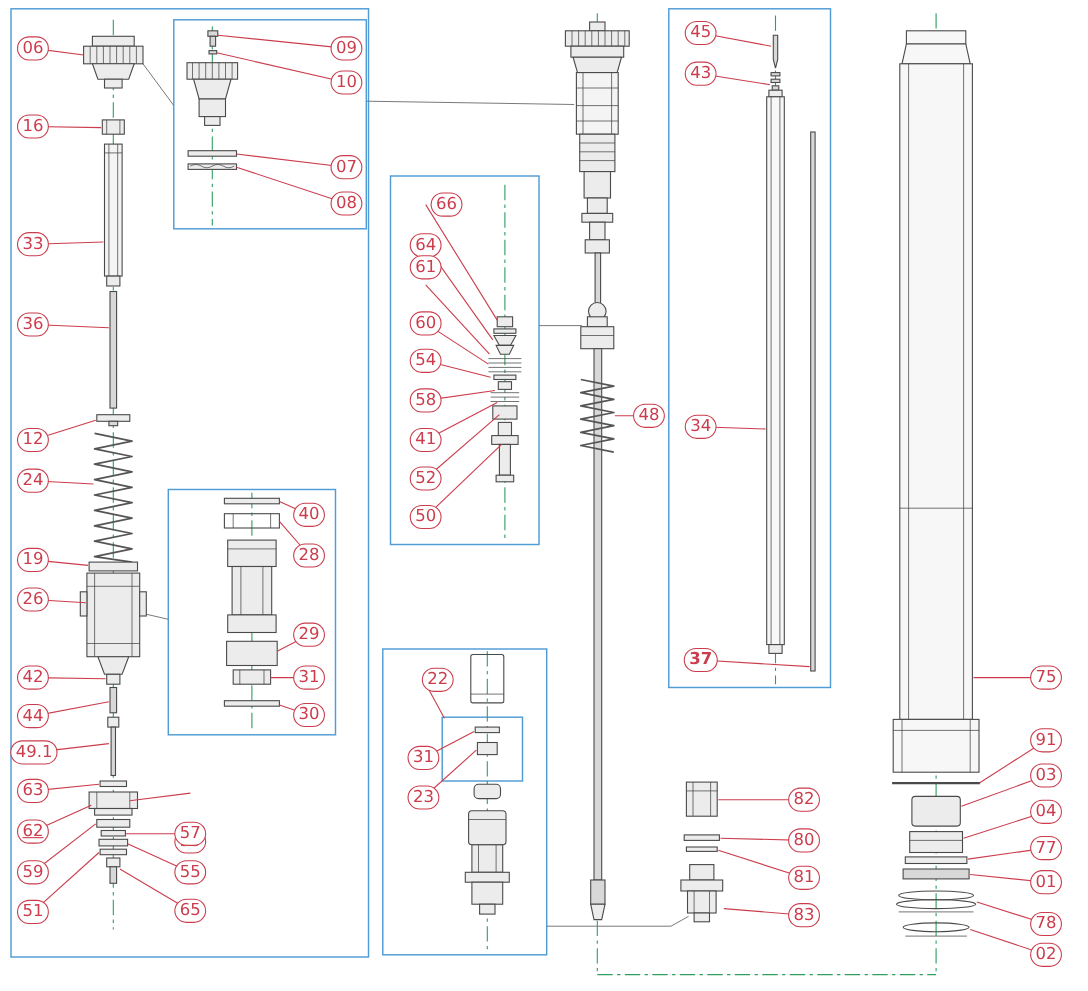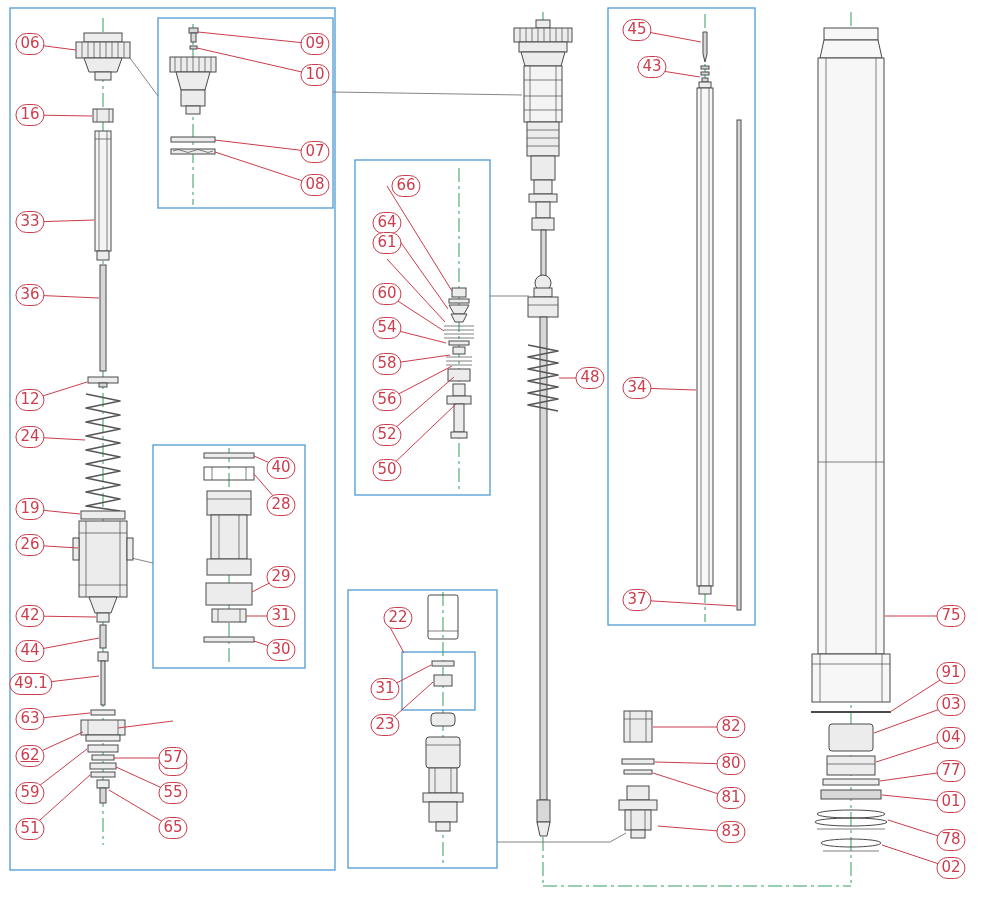--- a/index.html
+++ b/index.html
@@ -366,31 +366,31 @@
       <div class="callout" style="left: 281px; top: 505px;">28</div>
       <div class="callout" style="left: 281px; top: 577px;">29</div>
       <div class="callout" style="left: 281px; top: 616px;">31</div>
       <div class="callout" style="left: 281px; top: 650px;">30</div>
       <div class="callout" style="left: 406px; top: 186px;">66</div>
       <div class="callout" style="left: 387px; top: 223px;">64</div>
       <div class="callout" style="left: 387px; top: 243px;">61</div>
       <div class="callout" style="left: 387px; top: 294px;">60</div>
       <div class="callout" style="left: 387px; top: 328px;">54</div>
       <div class="callout" style="left: 387px; top: 364px;">58</div>
-      <div class="callout" style="left: 387px; top: 400px;">56</div>
+      <div class="callout" style="left: 387px; top: 400px;">41</div>
       <div class="callout" style="left: 387px; top: 435px;">52</div>
       <div class="callout" style="left: 387px; top: 470px;">50</div>
       <div class="callout" style="left: 385px; top: 618px; margin-left: 13px;">22</div>
       <div class="callout" style="left: 385px; top: 689px;">31</div>
       <div class="callout" style="left: 385px; top: 725px;">23</div>
       <div class="callout" style="left: 590px; top: 378px;">48</div>
       <div class="callout" style="left: 637px; top: 30px;">45</div>
-      <div class="callout" style="left: 637px; top: 67px; margin-left: 15px;">43</div>
+      <div class="callout" style="left: 637px; top: 67px;">43</div>
       <div class="callout" style="left: 637px; top: 388px;">34</div>
-      <div class="callout" style="left: 637px; top: 600px;">37</div>
+      <div class="callout" style="left: 637px; top: 600px; font-weight: bold;">37</div>
       <div class="callout" style="left: 731px; top: 727px;">82</div>
       <div class="callout" style="left: 731px; top: 764px;">80</div>
       <div class="callout" style="left: 731px; top: 798px;">81</div>
       <div class="callout" style="left: 731px; top: 832px;">83</div>
       <div class="callout" style="left: 951px; top: 616px;">75</div>
       <div class="callout" style="left: 951px; top: 673px;">91</div>
       <div class="callout" style="left: 951px; top: 705px;">03</div>
       <div class="callout" style="left: 951px; top: 738px;">04</div>
       <div class="callout" style="left: 951px; top: 771px;">77</div>
       <div class="callout" style="left: 951px; top: 802px;">01</div>

